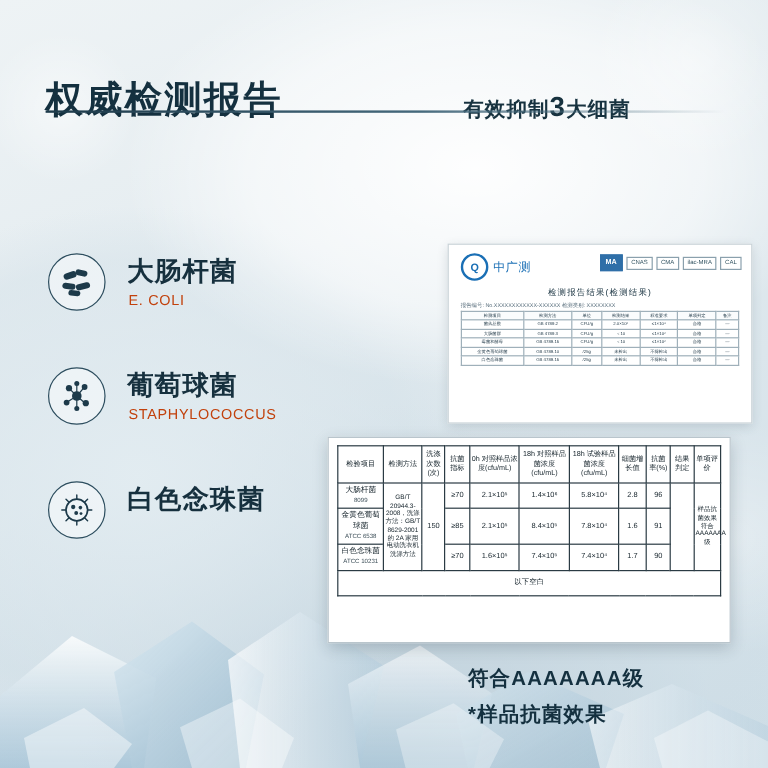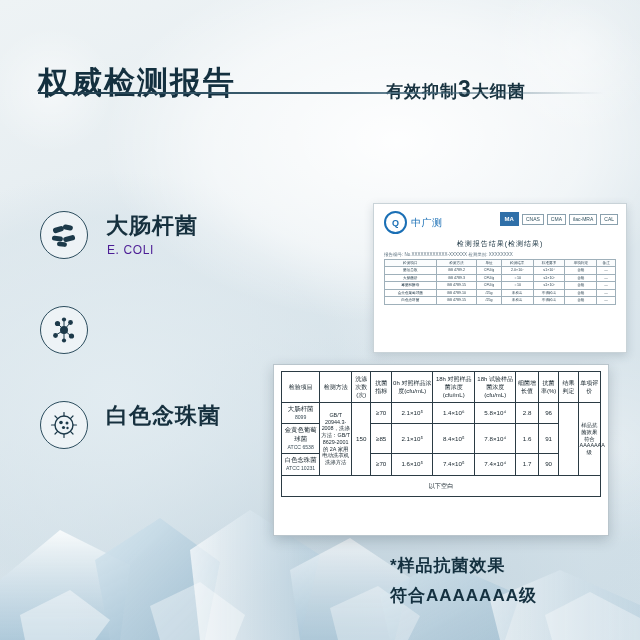--- a/index.html
+++ b/index.html
@@ -50,21 +50,21 @@
   .item{position:relative;height:95px;}
   .badge{
     position:absolute;left:0;top:6px;width:46px;height:46px;border-radius:50%;
     border:1.6px solid #2c4d5e;background:rgba(255,255,255,0.45);
     display:flex;align-items:center;justify-content:center;
   }
   .item .cn{
     position:absolute;left:66px;top:6px;font-size:22px;font-weight:bold;color:#16303e;letter-spacing:1px;
   }
   .item .en{
-    position:absolute;left:67px;top:38px;font-size:12px;color:#4c1d95;letter-spacing:.6px;
+    position:absolute;left:67px;top:38px;font-size:12px;color:#c2410c;letter-spacing:.6px;
   }
   
   .cert{
     position:absolute;left:373px;top:203px;width:252px;height:148px;
     background:#fff;border:1px solid #c9d3d8;box-shadow:0 3px 9px rgba(40,60,75,.18);
     overflow:hidden;
   }
   .cert-top{position:relative;height:34px;border-bottom:0px;}
   .cert-logo{position:absolute;left:10px;top:7px;display:flex;align-items:center;gap:4px;}
   .cert-logo .ring{
@@ -174,20 +174,22 @@
           <circle cx="15" cy="15" r="4"></circle>
           <circle cx="8.5" cy="8.5" r="2.6"></circle>
           <circle cx="21.5" cy="7.5" r="2.4"></circle>
           <circle cx="6.5" cy="20.5" r="2.4"></circle>
           <circle cx="22.5" cy="21" r="2.6"></circle>
           <circle cx="15" cy="4.5" r="2.1"></circle>
           <circle cx="15" cy="25.5" r="2.1"></circle>
         </g>
       </svg>
     </div>
+    <div class="cn">葡萄球菌</div>
+    <div class="en">STAPHYLOCOCCUS</div>
   </div>
 
   <div class="item">
     <div class="badge">
       <svg width="30" height="30" viewBox="0 0 30 30" xmlns="http://www.w3.org/2000/svg">
         <circle cx="15" cy="15" r="9" fill="none" stroke="#1d3a4a" stroke-width="1.4"></circle>
         <g fill="#1d3a4a">
           <circle cx="12" cy="12.5" r="1.8"></circle>
             <circle cx="18" cy="13" r="1.5"></circle>
           <circle cx="14.5" cy="17.5" r="1.6"></circle>
@@ -361,15 +363,15 @@
         <td>90</td>
       </tr>
       <tr class="endrow">
         <td colspan="11">以下空白</td>
       </tr>
     </tbody>
   </table>
 </div>
 
 <div class="note">
+  <div>符合AAAAAAA级</div>
   <div>*样品抗菌效果</div>
-  <div>符合AAAAAAA级</div>
 </div>
 
 </body></html>

